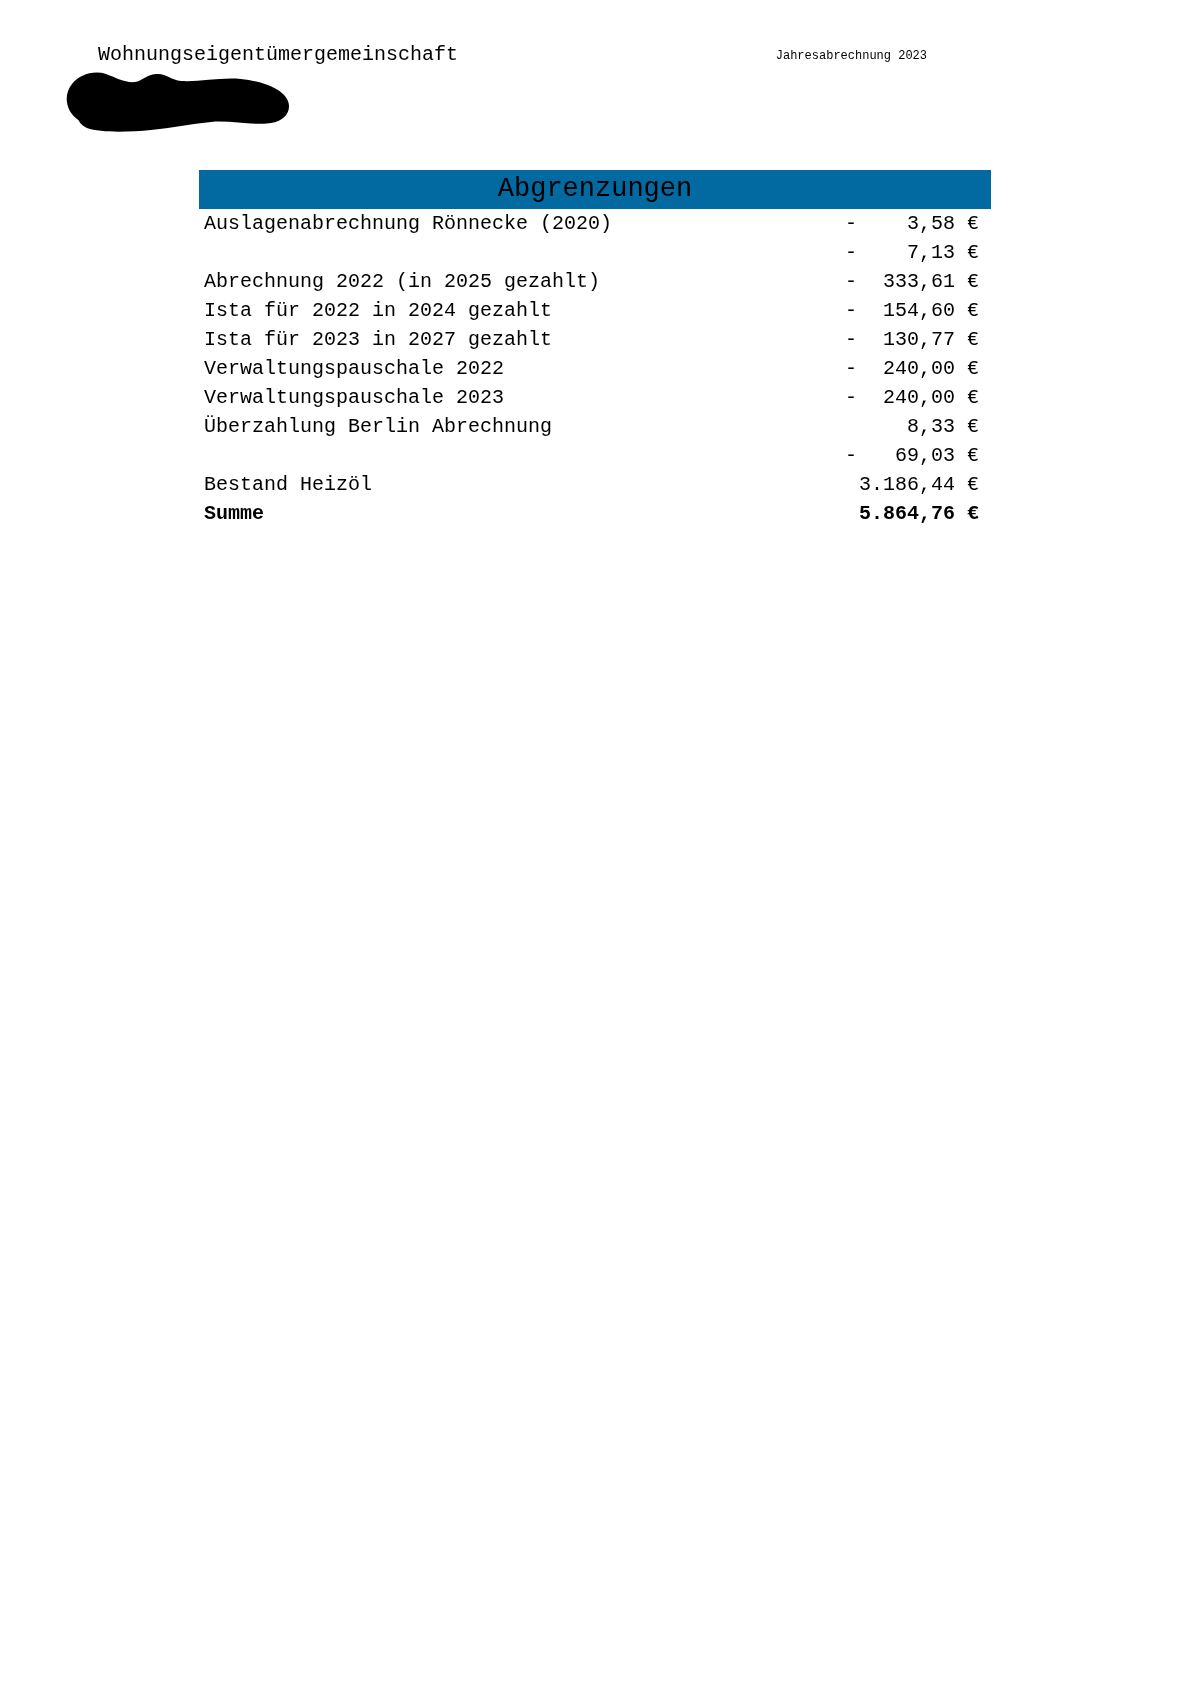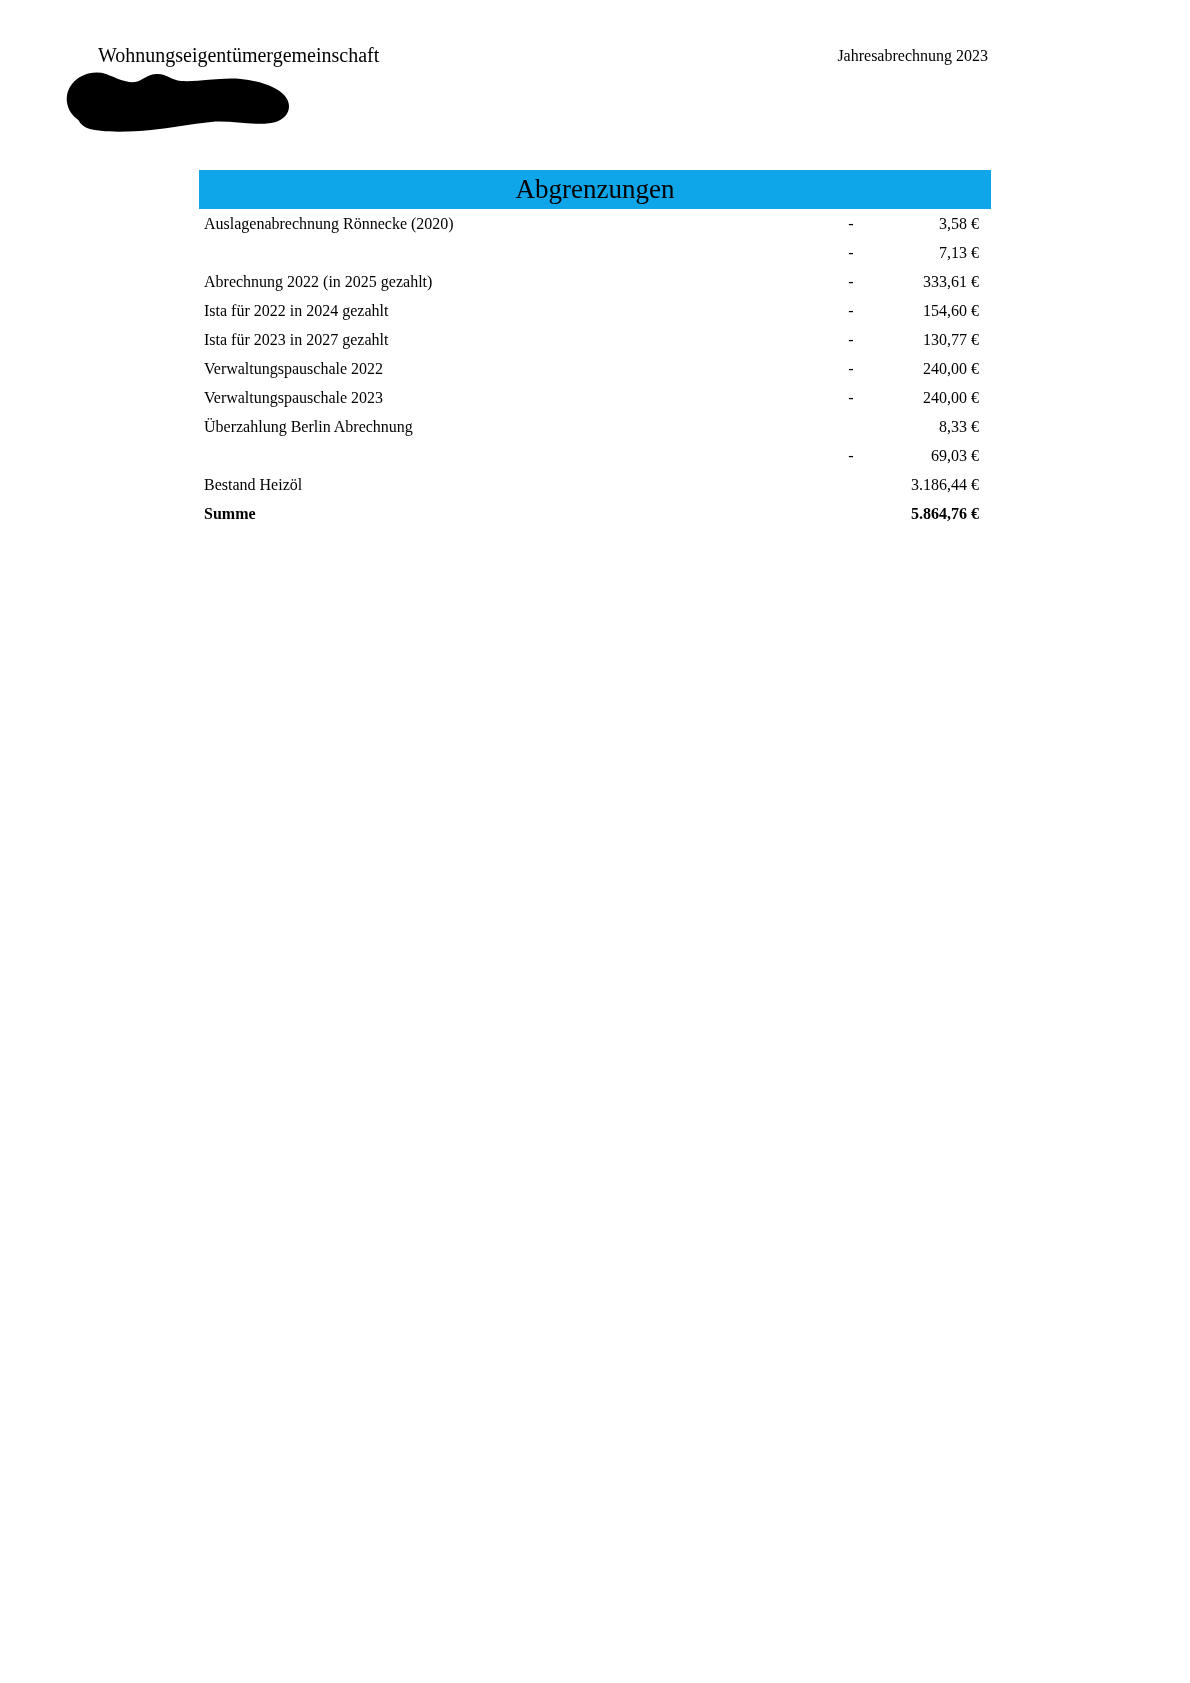--- a/index.html
+++ b/index.html
@@ -5,38 +5,37 @@
   html, body {
     margin: 0;
     padding: 0;
     background: #ffffff;
   }
   .page {
     position: relative;
     width: 1032px;
     height: 1683px;
     background: #ffffff;
-    font-family: Liberation Serif, serif;
+    font-family: Liberation Mono, monospace;
     color: #000000;
     overflow: hidden;
-    padding-left: 44px;
   }
   .header-left {
     position: absolute;
     left: 98px;
     top: 43px;
     font-size: 20px;
     line-height: 24px;
     white-space: nowrap;
   }
   .header-right {
     position: absolute;
-    right: 88px;
+    right: 105px;
     top: 44px;
-    font-size: 16px;
+    font-size: 12px;
     line-height: 24px;
     white-space: nowrap;
     text-align: right;
   }
   .redaction {
     position: absolute;
     left: 63px;
     top: 69px;
     width: 234px;
     height: 68px;
@@ -59,21 +58,21 @@
   }
   .rows {
     position: absolute;
     left: 199px;
     top: 209px;
     width: 792px;
   }
   .row {
     position: relative;
     height: 29px;
-    font-size: 16px;
+    font-size: 20px;
     line-height: 29px;
     white-space: nowrap;
   }
   .row .label {
     position: absolute;
     left: 5px;
     top: 0;
   }
   .row .sign {
     position: absolute;
@@ -111,21 +110,21 @@
              C 103,4 108,11 118,12
              C 138,13 158,8 178,10
              C 198,12 218,19 224,30
              C 230,41 222,52 208,54
              C 188,57 168,51 148,53
              C 128,55 108,59 88,61
              C 66,63 38,64 24,59
              C 17,56 17,52 14,50 Z" fill="#000000"></path>
   </svg>
 
-  <div class="title-bar" style="background: #0ea5e9;">
+  <div class="title-bar" style="background: #0369a1;">
     <span class="title-text">Abgrenzungen</span>
   </div>
 
   <div class="rows" id="rows">
   <div class="row">
     <span class="label">Auslagenabrechnung Rönnecke (2020)</span>
     <span class="sign">-</span>
     <span class="amount">3,58 €</span>
   </div>
 

